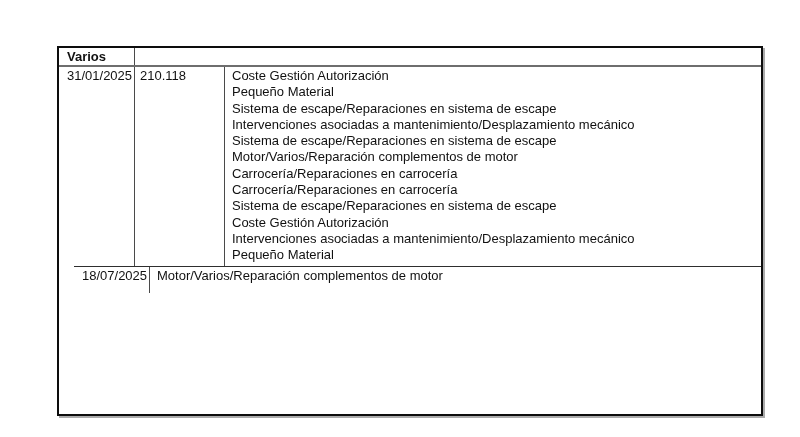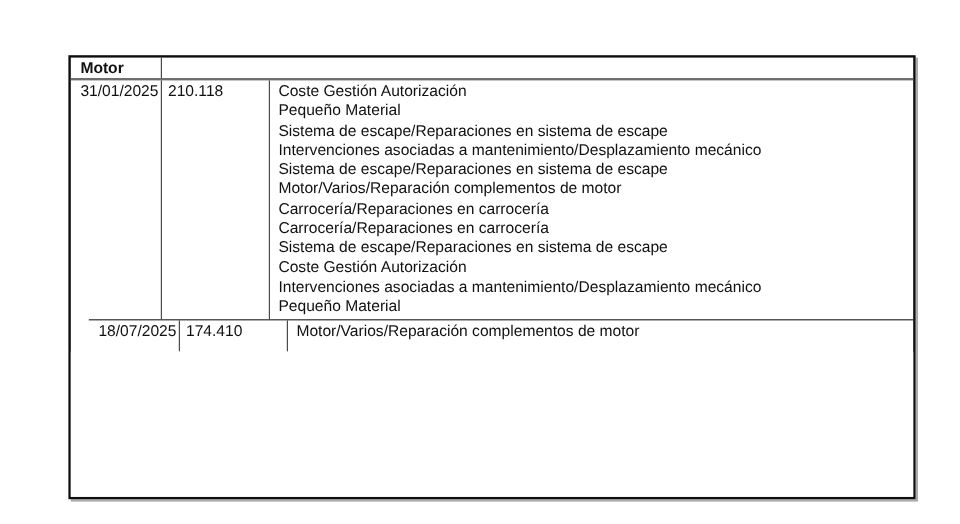--- a/index.html
+++ b/index.html
@@ -85,21 +85,21 @@
     flex: 1;
     background: #ffffff;
   }
 </style>
 </head>
 <body>
 
 <div class="page">
   <div class="table-box">
     <div class="row header-row">
-      <div class="cell col-fecha header-cell">Motor</div>
+      <div class="cell col-fecha header-cell">Varios</div>
     </div>
     <div id="table-body">
         <div class="row data-row">
           <div class="cell col-fecha">31/01/2025</div>
           <div class="cell col-km">210.118</div>
           <div class="cell col-mant">
             <div class="mant-item">Coste Gestión Autorización</div>
             <div class="mant-item">Pequeño Material</div>
             <div class="mant-item">Sistema de escape/Reparaciones en sistema de escape</div>
             <div class="mant-item">Intervenciones asociadas a mantenimiento/Desplazamiento mecánico</div>
@@ -108,21 +108,20 @@
             <div class="mant-item">Carrocería/Reparaciones en carrocería</div>
             <div class="mant-item">Carrocería/Reparaciones en carrocería</div>
             <div class="mant-item">Sistema de escape/Reparaciones en sistema de escape</div>
             <div class="mant-item">Coste Gestión Autorización</div>
             <div class="mant-item">Intervenciones asociadas a mantenimiento/Desplazamiento mecánico</div>
             <div class="mant-item">Pequeño Material</div>
           </div>
         </div>
         <div class="row data-row">
           <div class="cell col-fecha">18/07/2025</div>
-          <div class="cell col-km">174.410</div>
           <div class="cell col-mant">
             <div class="mant-item">Motor/Varios/Reparación complementos de motor</div>
           </div>
         </div>
       </div>
     <div class="filler"></div>
   </div>
 </div>
 
 </body></html>

